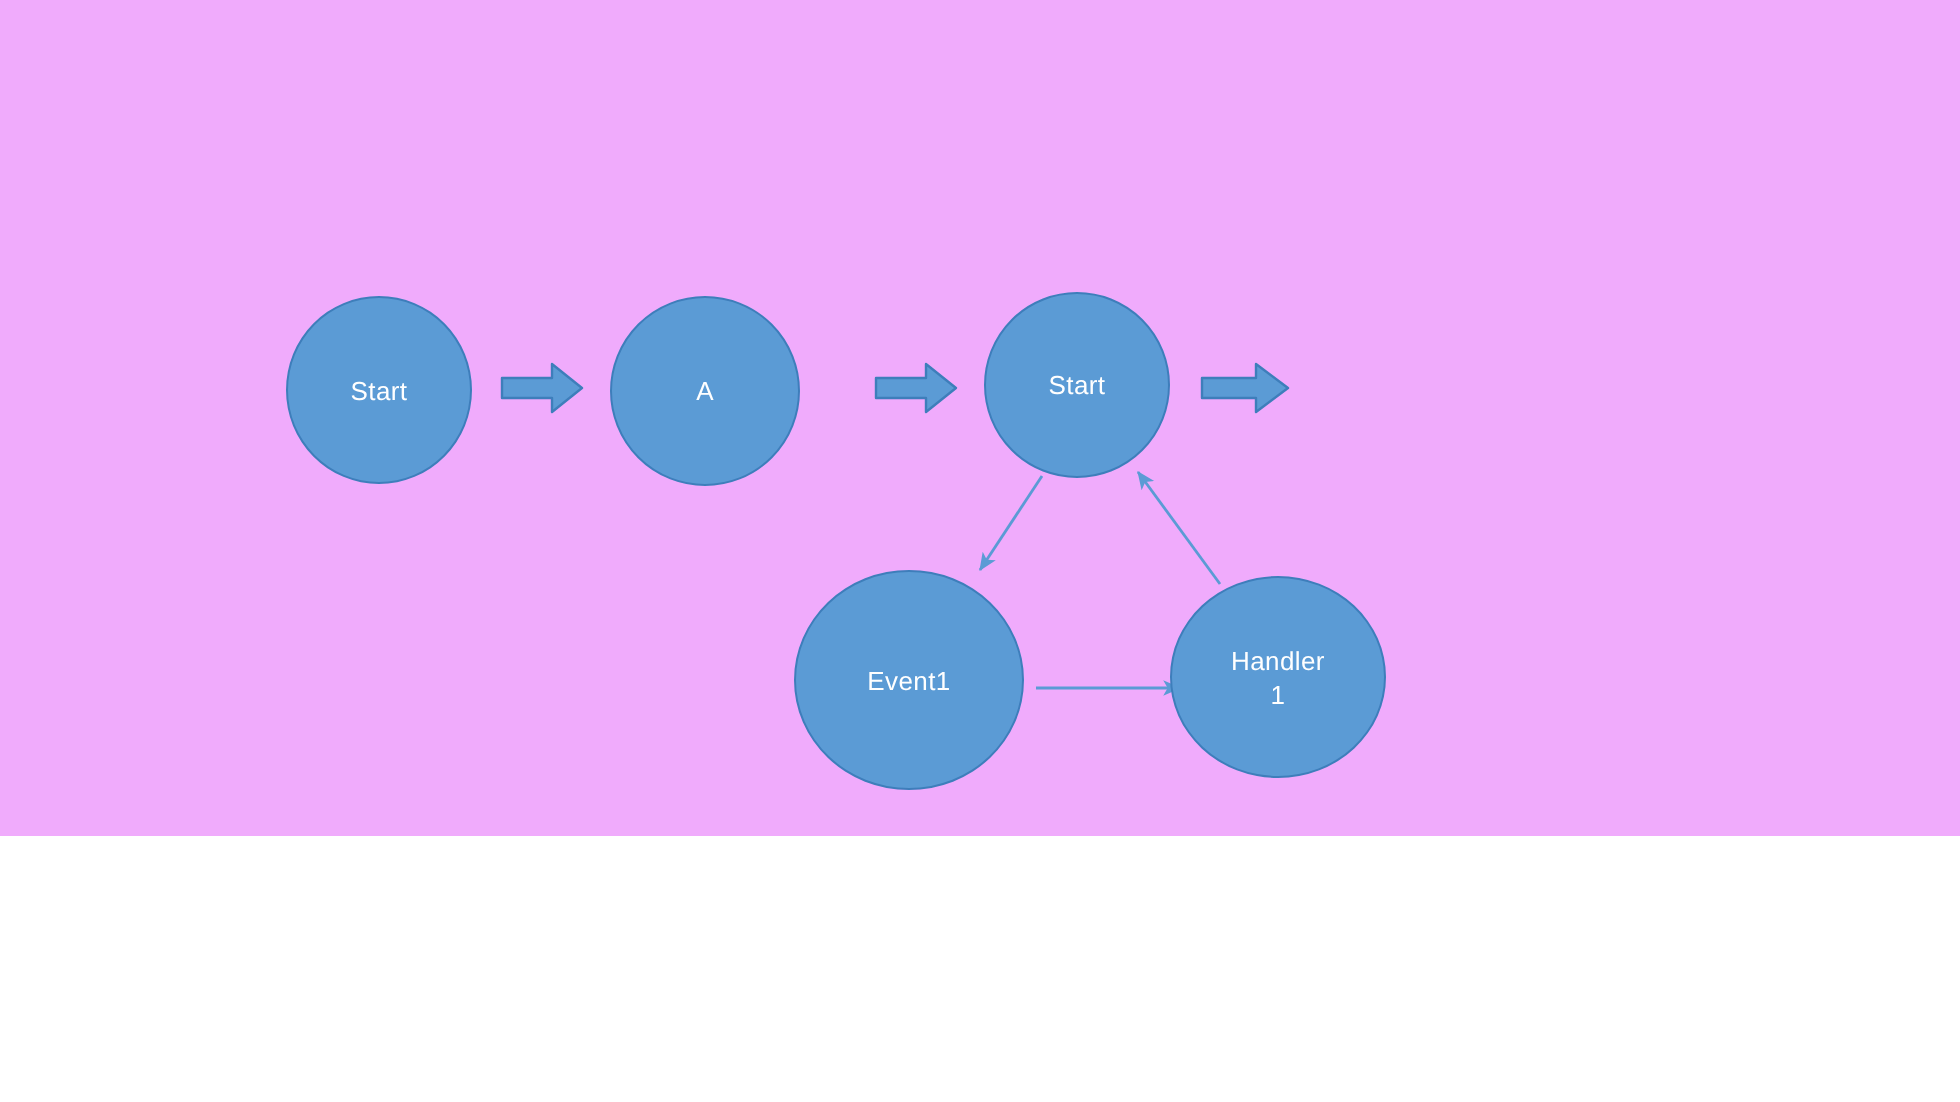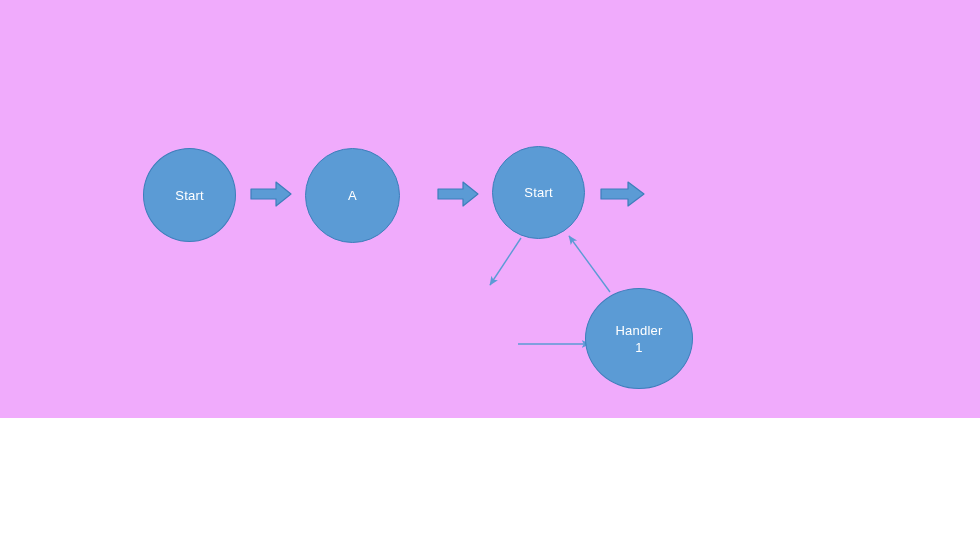--- a/index.html
+++ b/index.html
@@ -89,19 +89,22 @@
 
   <div class="node" style="left:305px; top:148px; width:95px; height:95px;">
     <span class="node-label">A</span>
   </div>
 
   <div class="node" style="left:492px; top:146px; width:93px; height:93px;">
     <span class="node-label">Start</span>
   </div>
 
 
+  <div class="node" style="left:397px; top:285px; width:115px; height:110px;">
+    <span class="node-label">Event1</span>
+  </div>
 
   <div class="node" style="left:585px; top:288px; width:108px; height:101px;">
     <span class="node-label">Handler
 1</span>
   </div>
 
 </div>
 
 </body></html>

